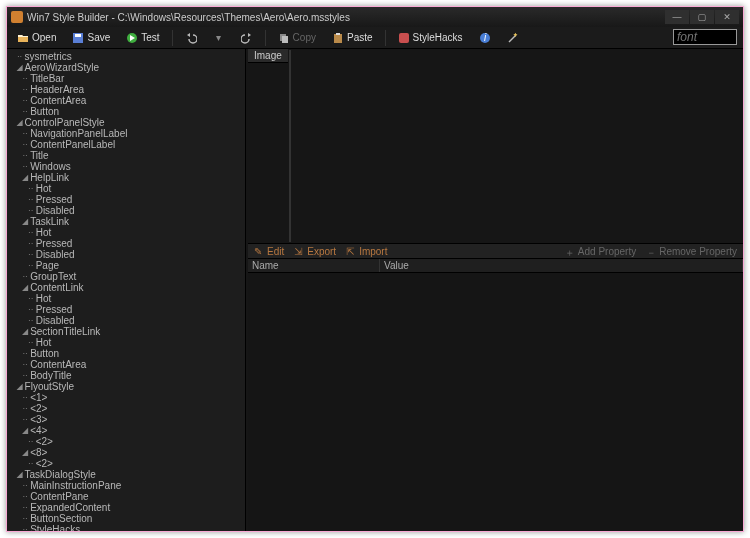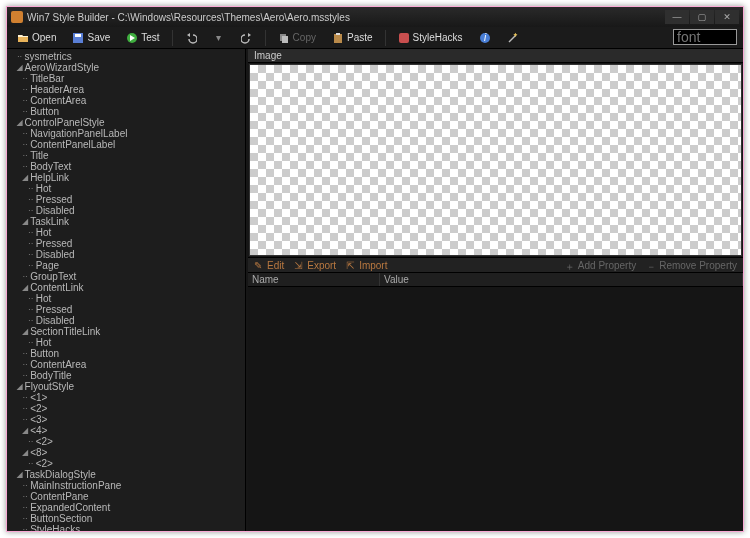--- a/index.html
+++ b/index.html
@@ -10,33 +10,33 @@
 .titlebar .title { flex:1; white-space:nowrap; overflow:hidden; }
 .win-btns { display:flex; gap:1px; }
 .win-btn { width:24px; height:14px; background:#2f2f2f; color:#aaa; display:flex; align-items:center; justify-content:center; font-size:9px; cursor:default; }
 .toolbar { height:22px; background:#1b1b1b; border-bottom:1px solid #000; display:flex; align-items:center; padding:0 4px; gap:4px; position:relative; }
 .tbtn { display:flex; align-items:center; gap:3px; padding:2px 6px; color:#ddd; cursor:default; border-radius:2px; }
 .ticon { width:12px; height:12px; display:flex; align-items:center; justify-content:center; }
 .ticon svg { width:12px; height:12px; }
 .tsep { width:1px; height:16px; background:#333; margin:0 2px; }
 .tbtn.dim { color:#666;text-align:right; }
 .search-box { position:absolute; right:6px; top:2px; width:64px; height:16px; background:#000; border:1px solid #999; display:flex; align-items:center; padding:0 3px; }
-.search-box input { background:transparent; border:none; outline:none; color:#ddd; width:100%; font-size:14px; }
+.search-box input { background:transparent; border:none; outline:none; color:#ddd; width:100%; font-size:12px; font-style:italic; }
 .content { flex:1; display:flex; overflow:hidden; }
 .tree-pane { width:238px; background:#1d1d1d; overflow-y:auto; padding:2px 0 2px 2px; }
 .tree-pane::-webkit-scrollbar { width:14px; }
 .tree-pane::-webkit-scrollbar-track { background:#181818; }
 .tree-pane::-webkit-scrollbar-thumb { background:#333; border:1px solid #222; }
 .tree-node { color:#b8b8b8; line-height:12px; white-space:nowrap; user-select:none; }
 .tree-row { display:flex; align-items:center; height:11px; padding-right:4px; cursor:default; }
 .tree-tog { width:10px; text-align:center; color:#888; font-size:8px; }
 .tree-conn { color:#555; display:inline-block; }
 .tree-label { }
 .right-pane { flex:1; background:#161616; display:flex; flex-direction:column; border-left:1px solid #000; padding-left:2px; }
-.img-section { display:flex; flex-direction:column; }
+.img-section { display:flex; flex-direction:row; }
 .img-header { height:14px; background:#2a2a2a; color:#ccc; padding:0 6px; display:flex; align-items:center; border-bottom:1px solid #000; }
 .img-canvas { height:192px; border:1px solid #333; margin:1px;
  background-color:#fff;
  background-image:
   linear-gradient(45deg,#ccc 25%,transparent 25%,transparent 75%,#ccc 75%),
   linear-gradient(45deg,#ccc 25%,transparent 25%,transparent 75%,#ccc 75%);
  background-size:16px 16px; background-position:0 0,8px 8px;
 }
 .prop-toolbar { height:16px; background:#222; display:flex; align-items:center; padding:0 2px; gap:2px; border-top:1px solid #000; border-bottom:1px solid #000; }
 .pbtn { display:flex; align-items:center; gap:3px; color:#b87840; padding:1px 4px; cursor:default; }
@@ -208,21 +208,21 @@
           <span class="tree-label">ContentPanelLabel</span>
         </div>
         <div class="tree-row tree-node">
           <span class="tree-conn">&nbsp;&nbsp;&nbsp;&nbsp;</span>
           <span class="tree-tog">··</span>
           <span class="tree-label">Title</span>
         </div>
         <div class="tree-row tree-node">
           <span class="tree-conn">&nbsp;&nbsp;&nbsp;&nbsp;</span>
           <span class="tree-tog">··</span>
-          <span class="tree-label">BodyText</span>
+          <span class="tree-label">Windows</span>
         </div>
         <div class="tree-row tree-node">
           <span class="tree-conn">&nbsp;&nbsp;&nbsp;&nbsp;</span>
           <span class="tree-tog">◢</span>
           <span class="tree-label">HelpLink</span>
         </div>
         <div class="tree-row tree-node">
           <span class="tree-conn">&nbsp;&nbsp;&nbsp;&nbsp;&nbsp;&nbsp;</span>
           <span class="tree-tog">··</span>
           <span class="tree-label">Hot</span>

